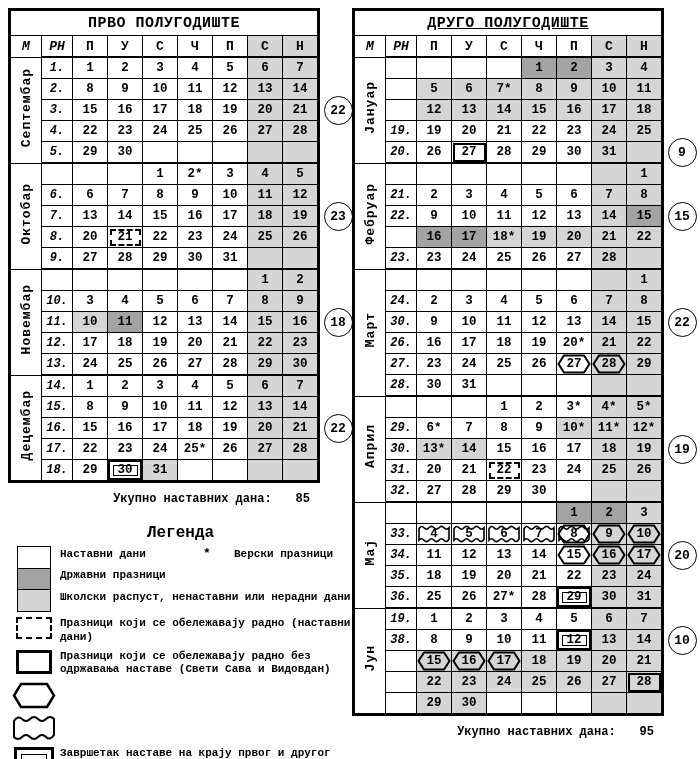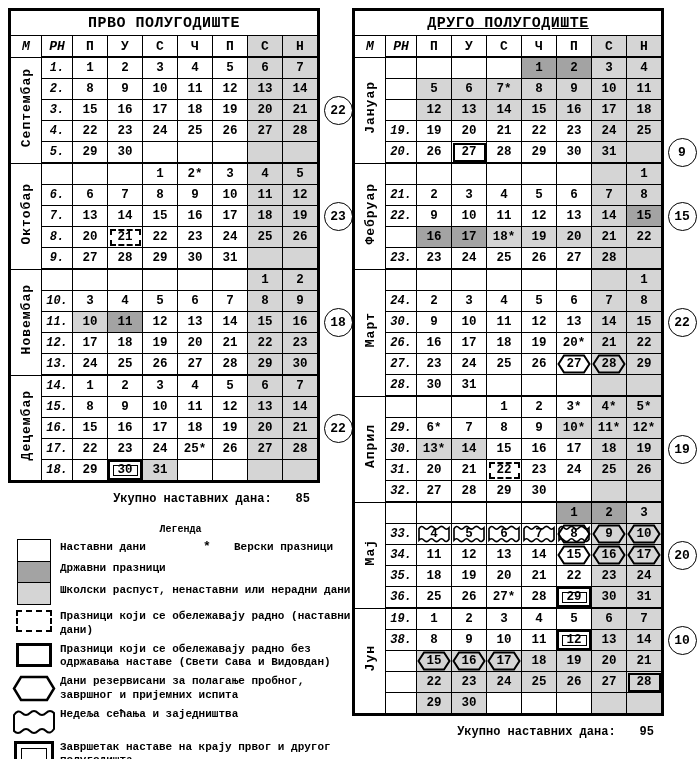--- a/index.html
+++ b/index.html
@@ -33,21 +33,21 @@
   td.day.dbl::before{content:"";position:absolute;inset:0;border:2.5px solid #000;z-index:1;}
   td.day.dbl::after{content:"";position:absolute;inset:4.5px;border:1px solid #000;z-index:1;}
   td.day svg.shape{position:absolute;inset:0;width:100%;height:100%;z-index:1;}
   .cnt{position:absolute;width:27px;height:27px;border:1.5px solid #000;border-radius:50%;
         background:#fff;text-align:center;line-height:27px;font-weight:bold;font-size:13px;}
   .total{width:302px;text-align:right;font-weight:bold;font-size:12px;margin-top:4px;
         padding-right:2px;}
   .total .tv{display:inline-block;margin-left:24px;}
   
   #legend{position:absolute;left:8px;top:524px;width:345px;}
-  .lg-title{text-align:center;font-weight:bold;font-size:10px;margin:0 0 4px 0;}
+  .lg-title{text-align:center;font-weight:bold;font-size:16px;margin:0 0 4px 0;}
   .lg-row{display:flex;align-items:flex-start;margin:0;}
   .lg-row.sp{margin-top:5px;}
   .lg-ic{width:52px;display:flex;justify-content:center;align-items:center;flex-shrink:0;}
   .lg-tx{font-weight:bold;font-size:11px;line-height:1.25;width:293px;}
   .lg-ast{font-weight:bold;font-size:13px;display:inline-block;width:54px;text-align:center;}
   .lg-t1{display:inline-block;width:120px;}
   .sw{width:34px;height:23px;border:1.5px solid #000;background:#fff;box-sizing:border-box;}
   .sw.dk{background:#a3a3a3;margin-top:-1.5px;}
   .sw.lt{background:#d5d5d5;margin-top:-1.5px;}
   .sw-dash{width:36px;height:22px;border:2.5px dashed #000;box-sizing:border-box;}
@@ -702,30 +702,28 @@
         </div>
       <div class="lg-tx">Празници који се обележавају радно без одржавања наставе (Свети Сава и Видовдан)</div>
     </div>
 
     <div class="lg-row sp">
       <div class="lg-ic">
         <svg width="44" height="27" viewBox="0 0 44 27">
             <polygon points="9,2 35,2 42,13.5 35,25 9,25 2,13.5" fill="none" stroke="#000" stroke-width="2.5"></polygon>
           </svg>
       </div>
-      <div class="lg-tx">Дани резервисани за полагање пробног, завршног и пријемних испита</div>
     </div>
 
     <div class="lg-row sp">
       <div class="lg-ic">
         <svg width="46" height="28" viewBox="0 0 46 28">
             <path d="M3,7 Q7,1 11,5 T19,5 T27,5 T35,5 T43,5 L43,21 Q39,27 35,23 T27,23 T19,23 T11,23 T3,23 Z" fill="none" stroke="#000" stroke-width="2"></path>
           </svg>
       </div>
-      <div class="lg-tx">Недеља сећања и заједништва</div>
     </div>
 
     <div class="lg-row sp">
       <div class="lg-ic">
           <div class="sw-dbl">
             <div></div>
           </div>
         </div>
       <div class="lg-tx">Завршетак наставе на крају првог и другог полугодишта</div>
     </div>

